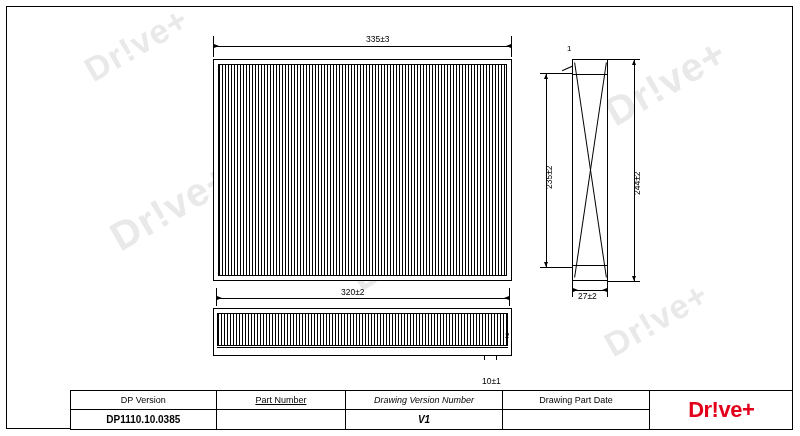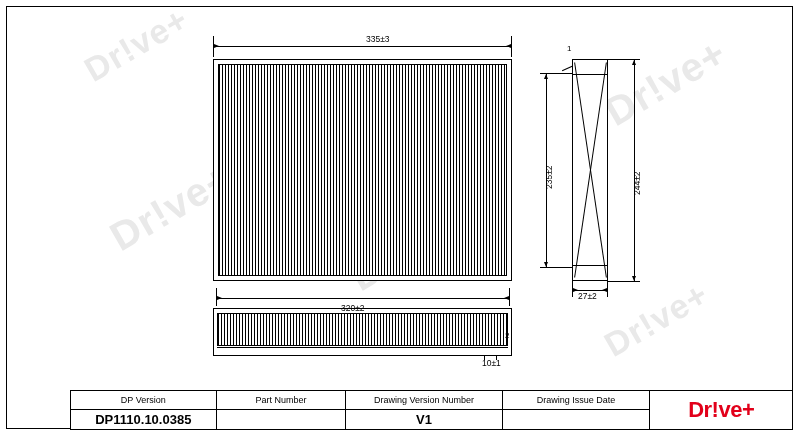--- a/index.html
+++ b/index.html
@@ -221,26 +221,26 @@
     justify-content: center;
     font-size: 9px;
     border-bottom: 1px solid #000;
     box-sizing: border-box;
   }
   .tb-val {
     flex: 1;
     display: flex;
     align-items: center;
     justify-content: center;
-    font-size: 13px;
+    font-size: 10px;
     font-weight: bold;
   }
   .col-dp   { width: 146px; }
-  .col-part { width: 130px; }
-  .col-ver  { width: 157px; }
+  .col-part { width: 130px; text-decoration: underline; }
+  .col-ver  { width: 157px; font-style: italic; }
   .col-date { width: 148px; }
   .col-logo {
     width: 142px;
     display: flex;
     align-items: center;
     justify-content: center;
   }
   .logo-text {
     font-size: 22px;
     font-weight: bold;
@@ -279,28 +279,28 @@
   <div id="side-view">
     <div id="side-inner"></div>
     <div id="side-foot"></div>
   </div>
 
   <div class="line vline" style="left:216px; top:288px; height:18px;"></div>
   <div class="line vline" style="left:509px; top:288px; height:18px;"></div>
   <div class="line hline" style="left:216px; top:298px; width:294px;"></div>
   <div class="arrow-r" style="left:217px; top:295.5px;"></div>
   <div class="arrow-l" style="left:504px; top:295.5px;"></div>
-  <div class="dim-text" style="left:341px; top:287px;margin-top:16px;">320±2</div>
+  <div class="dim-text" style="left:341px; top:287px;">320±2</div>
 
   <div class="line hline" style="left:485px; top:348px; width:18px; transform:rotate(-28deg); transform-origin:left center;"></div>
   <div class="lead-text" style="left:505px; top:331px;">2</div>
   <div class="line vline" style="left:484px; top:348px; height:12px;"></div>
   <div class="line vline" style="left:496px; top:348px; height:12px;"></div>
   <div class="line hline" style="left:484px; top:355px; width:12px;"></div>
-  <div class="dim-text" style="left:482px; top:358px;text-align:center;">10±1</div>
+  <div class="dim-text" style="left:482px; top:376px;text-align:center;">10±1</div>
 
   <div id="sec-view">
     <div id="sec-inner"></div>
     <div class="sec-cap" style="top:14px;"></div>
     <div class="sec-cap" style="bottom:14px;"></div>
   </div>
 
   <div class="line hline" style="left:560px; top:60px; width:25px; transform:rotate(-24deg); transform-origin:right center;"></div>
   <div class="lead-text" style="left:567px; top:44px;">1</div>
 
@@ -335,21 +335,21 @@
     <div class="tb-col col-part">
       <div class="tb-head">Part Number</div>
     </div>
 
     <div class="tb-col col-ver">
       <div class="tb-head">Drawing Version Number</div>
       <div class="tb-val">V1</div>
     </div>
 
     <div class="tb-col col-date">
-      <div class="tb-head">Drawing Issue Date</div>
+      <div class="tb-head">Drawing Part Date</div>
     </div>
 
     <div class="tb-col col-logo">
       <div class="logo-text"><span>Dr</span><span class="excl">!</span><span>ve+</span></div>
     </div>
 
   </div>
 
 </div>
 

